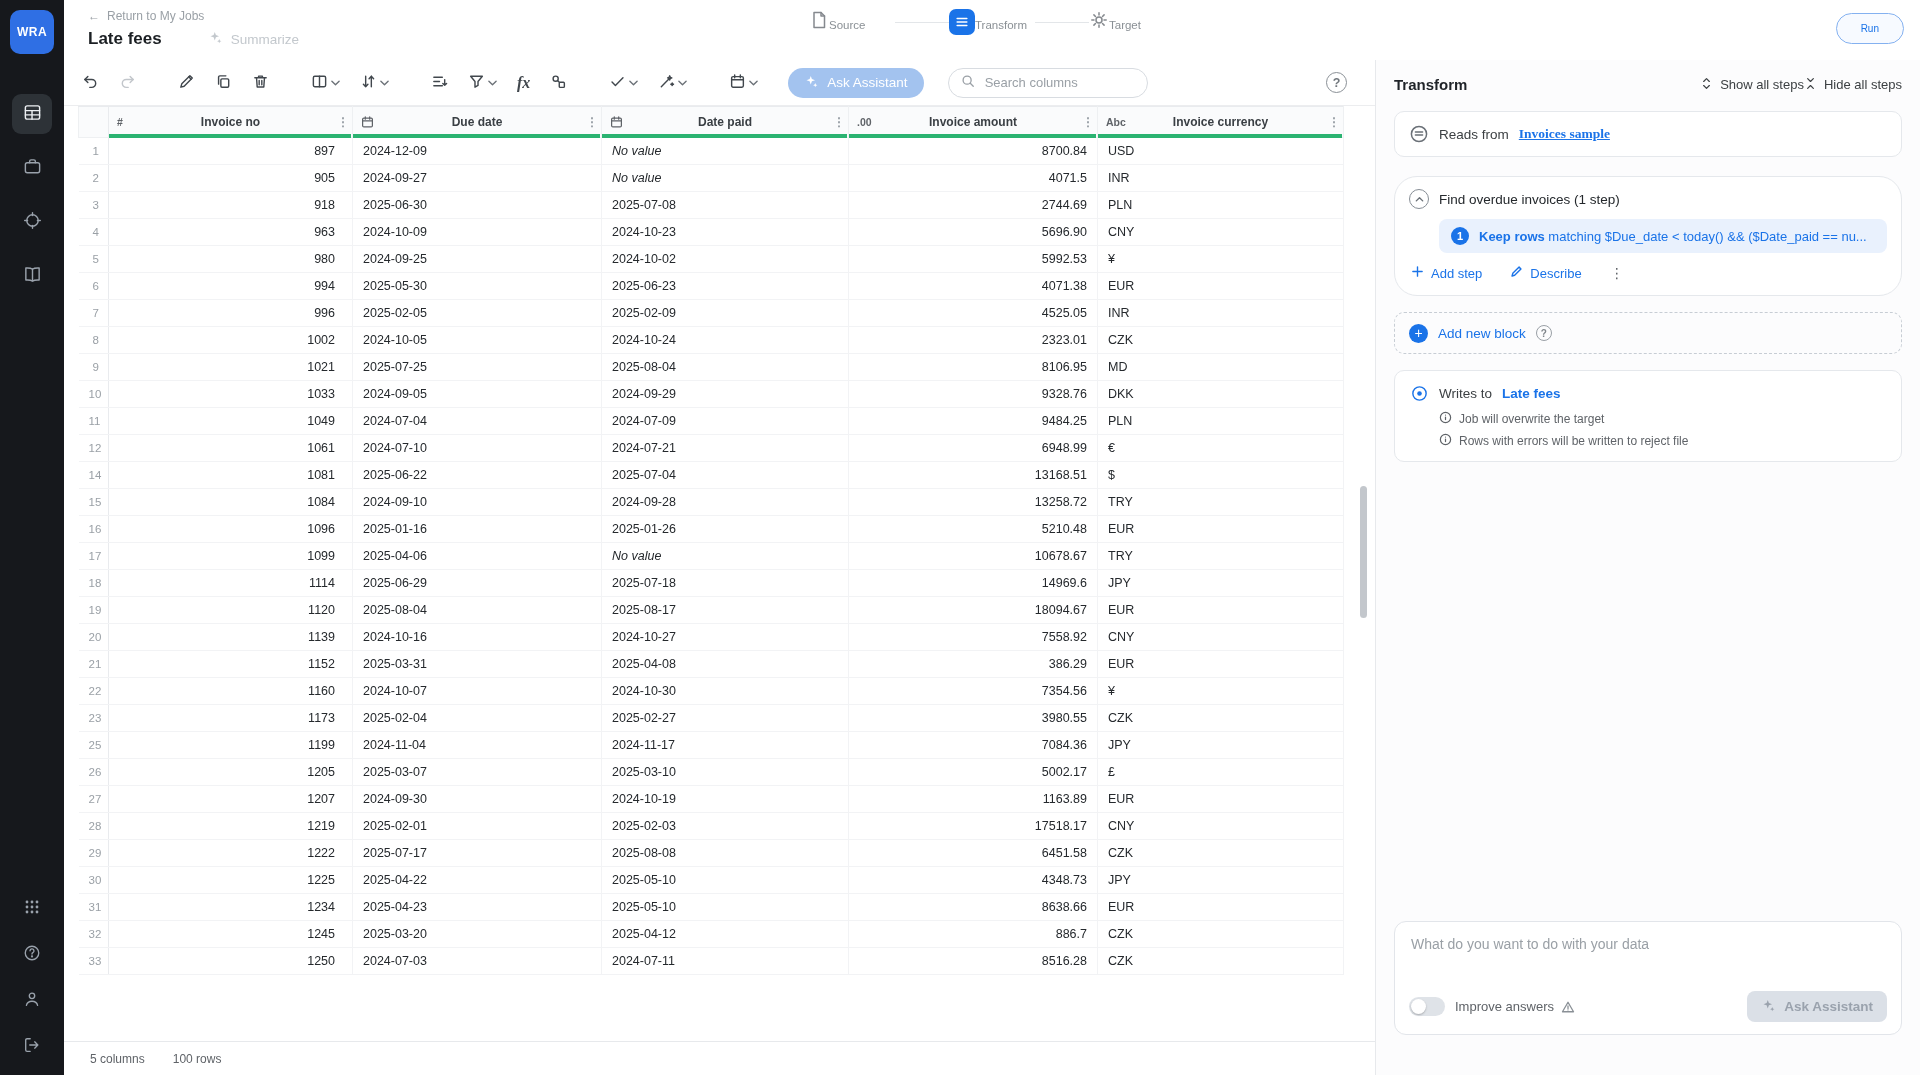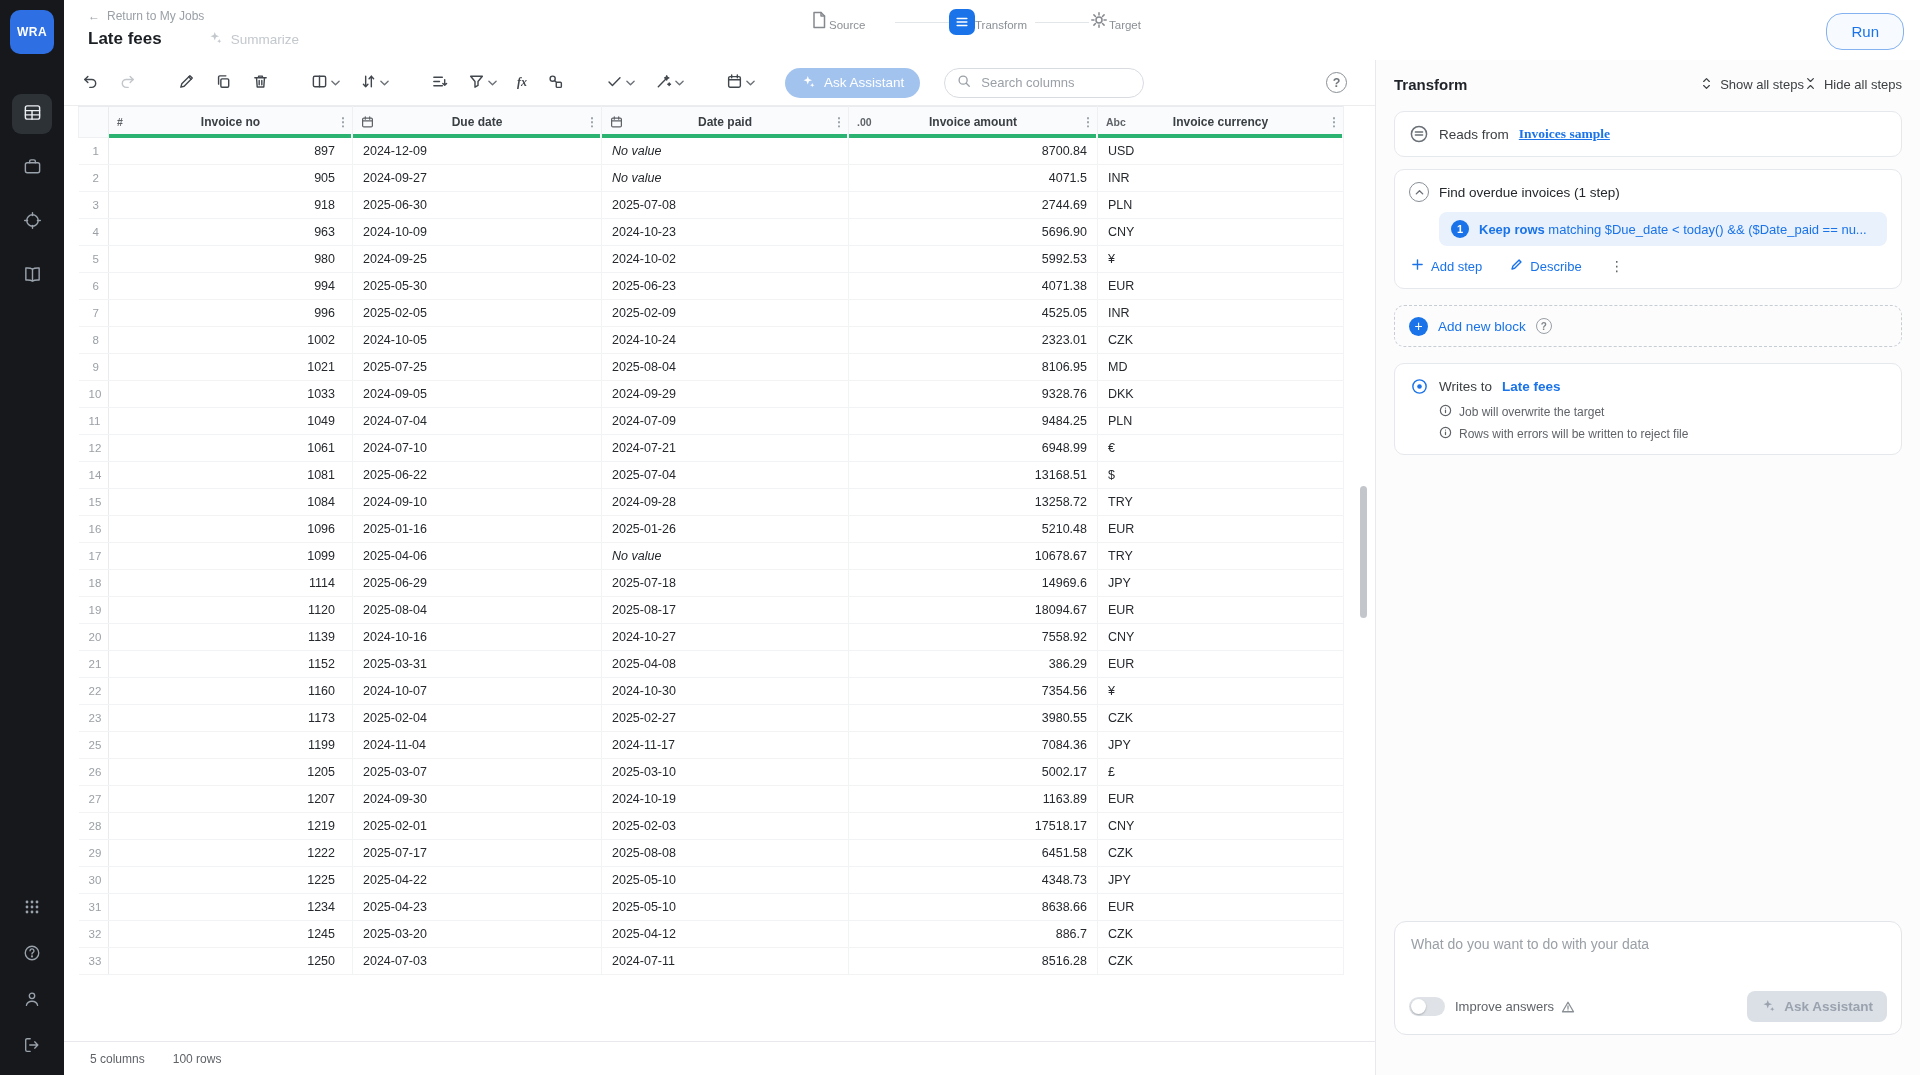--- a/index.html
+++ b/index.html
@@ -33,35 +33,35 @@
     font-weight:500; cursor:default; }
   .stepper { position:absolute; left:50%; top:8px; transform:translateX(-50%);
     display:flex; align-items:flex-start; }
   .step { display:flex; align-items:center; width:86px; cursor:pointer; }
   .sic { height:28px; display:flex; align-items:center; justify-content:center; color:#85898e; }
   .step-label { font-size:11.5px; color:#8a9095; margin-top:5px; }
   .transform-ic { width:26px; height:26px; border-radius:7px; background:var(--accent);
     display:flex; align-items:center; justify-content:center; color:#fff; }
   .connector { height:28px; display:flex; align-items:center; }
   .connector i { display:block; width:54px; height:1px; background:#e3e6e9; }
-  .run-btn { margin-left:auto; margin-top:13px; height:37px; padding:0 24px; border-radius:16px;
-    border:1px solid #84b1f0; background:#f7faff; color:var(--accent); font-size:15px;
+  .run-btn { margin-left:auto; margin-top:13px; height:31px; padding:0 24px; border-radius:16px;
+    border:1px solid #84b1f0; background:#f7faff; color:var(--accent); font-size:10px;
     font-weight:500; display:flex; align-items:center; cursor:pointer; font-family:inherit; }
 
   
   .content { flex:1; display:flex; min-height:0; }
   .main { flex:1; display:flex; flex-direction:column; min-width:0; background:#fff; }
   .toolbar { height:46px; flex:0 0 46px; display:flex; align-items:center;
     padding:0 16px 0 14px; gap:12px; border-bottom:1px solid #ecedef; }
   .tbtn { height:30px; border-radius:6px; display:flex; align-items:center; justify-content:center;
     padding:0 4px; color:#41474d; cursor:pointer; gap:3px; background:none; border:none; }
   .tbtn .chev { color:#6b7177; display:flex; align-items:center; }
   .group-gap { width:10px; flex:0 0 10px; }
   .ic { stroke:currentColor; fill:none; stroke-width:1.5; stroke-linecap:round; stroke-linejoin:round; }
-  .fx { font-family:"Liberation Serif", serif; font-style:italic; font-size:12px; font-weight:600; }
+  .fx { font-family:"Liberation Serif", serif; font-style:italic; font-size:16px; font-weight:600; }
   .ask-pill { margin-left:14px; height:30px; border-radius:16px; background:#a3c3ef; color:#fff;
     display:flex; align-items:center; gap:8px; padding:0 16px; font-size:13.5px; font-weight:500;
     cursor:pointer; border:none; font-family:inherit; }
   .searchbox { margin-left:12px; width:200px; height:30px; border:1px solid #d8dce1;
     border-radius:16px; display:flex; align-items:center; padding:0 12px; gap:8px; color:#9aa0a6; }
   .searchbox input { border:none; outline:none; flex:1; min-width:0; font-size:13px; color:#3c4043;
     background:transparent; font-family:inherit; }
   .searchbox input::placeholder { color:#9aa0a6; }
   .help-btn { margin-left:auto; margin-right:12px; width:21px; height:21px; border-radius:50%;
     border:1.5px solid #8a9096; color:#70767c; font-size:12.5px; font-weight:700;
@@ -96,21 +96,21 @@
   .panel-head { display:flex; align-items:center; }
   .panel-title { font-size:15px; font-weight:700; color:#1f2328; }
   .ph-actions { margin-left:auto; display:flex; }
   .ph-btn { display:flex; align-items:center; gap:7px; font-size:13px; color:#3c4043;
     font-weight:500; cursor:pointer; }
   .card { background:#fff; border:1px solid #e5e8ec; border-radius:10px; padding:12px 14px; }
   .reads-card { margin-top:18px; display:flex; align-items:center; gap:10px; font-size:13.5px; color:#3c4043; }
   .link-strong { color:var(--accent); font-weight:700; text-decoration:underline; cursor:pointer;font-family:Liberation Serif, serif; }
   .circle-ic { width:20px; height:20px; flex:0 0 20px; border-radius:50%; display:flex;
     align-items:center; justify-content:center; color:#6a7077; }
-  .find-card { margin-top:12px; }
+  .find-card { margin-top:19px;border-radius:23px; }
   .fc-head { display:flex; align-items:center; gap:10px; font-size:13.5px; font-weight:500; color:#24282c; }
   .step-pill { margin:10px 0 0 30px; background:#e9f1fd; border-radius:8px; padding:8px 12px;
     display:flex; align-items:center; gap:10px; font-size:13px; color:var(--accent);
     overflow:hidden; cursor:pointer; }
   .step-num { width:18px; height:18px; flex:0 0 18px; border-radius:50%; background:var(--accent);
     color:#fff; font-size:11px; font-weight:700; display:flex; align-items:center; justify-content:center; }
   .step-text { white-space:nowrap; overflow:hidden; text-overflow:ellipsis; }
   .step-text b { font-weight:700; }
   .fc-actions { display:flex; align-items:center; gap:28px; margin:12px 0 2px 2px; font-size:13px;
     color:var(--accent); font-weight:500; }

